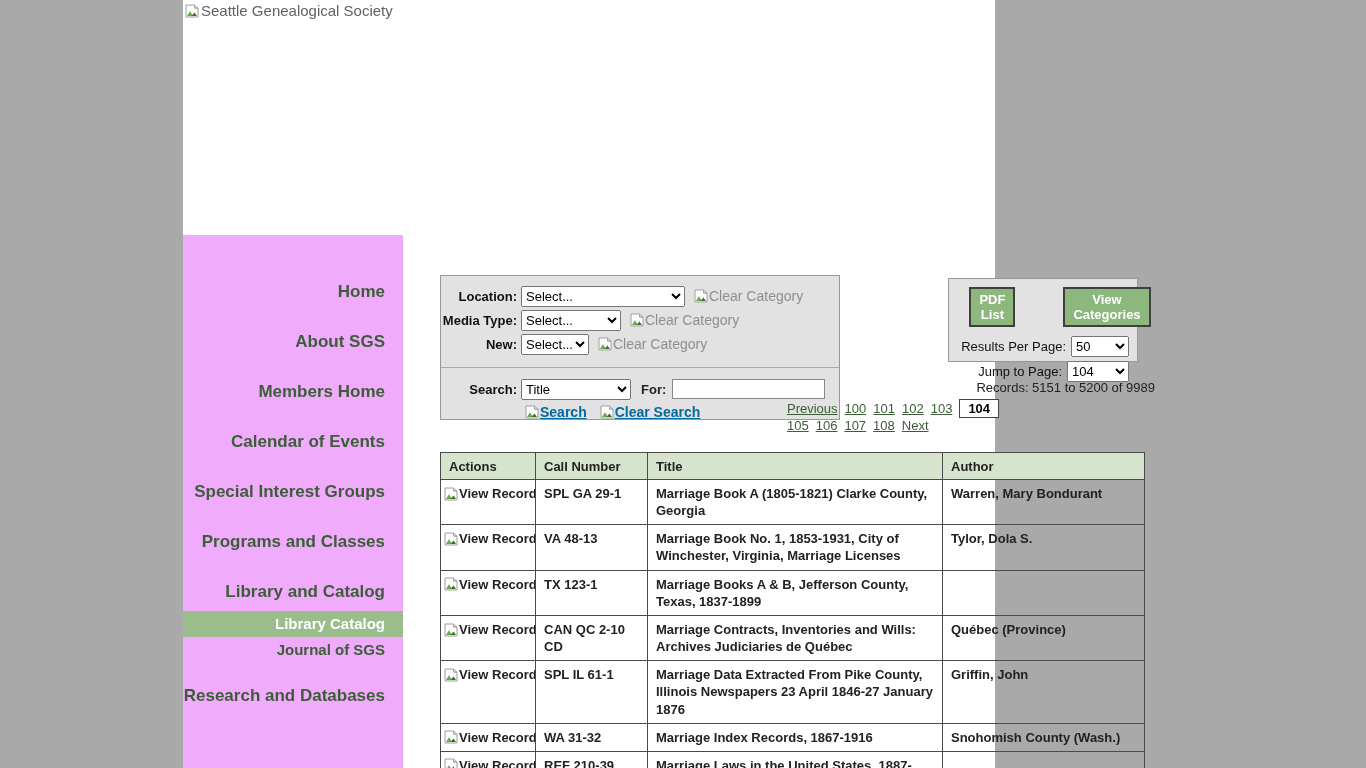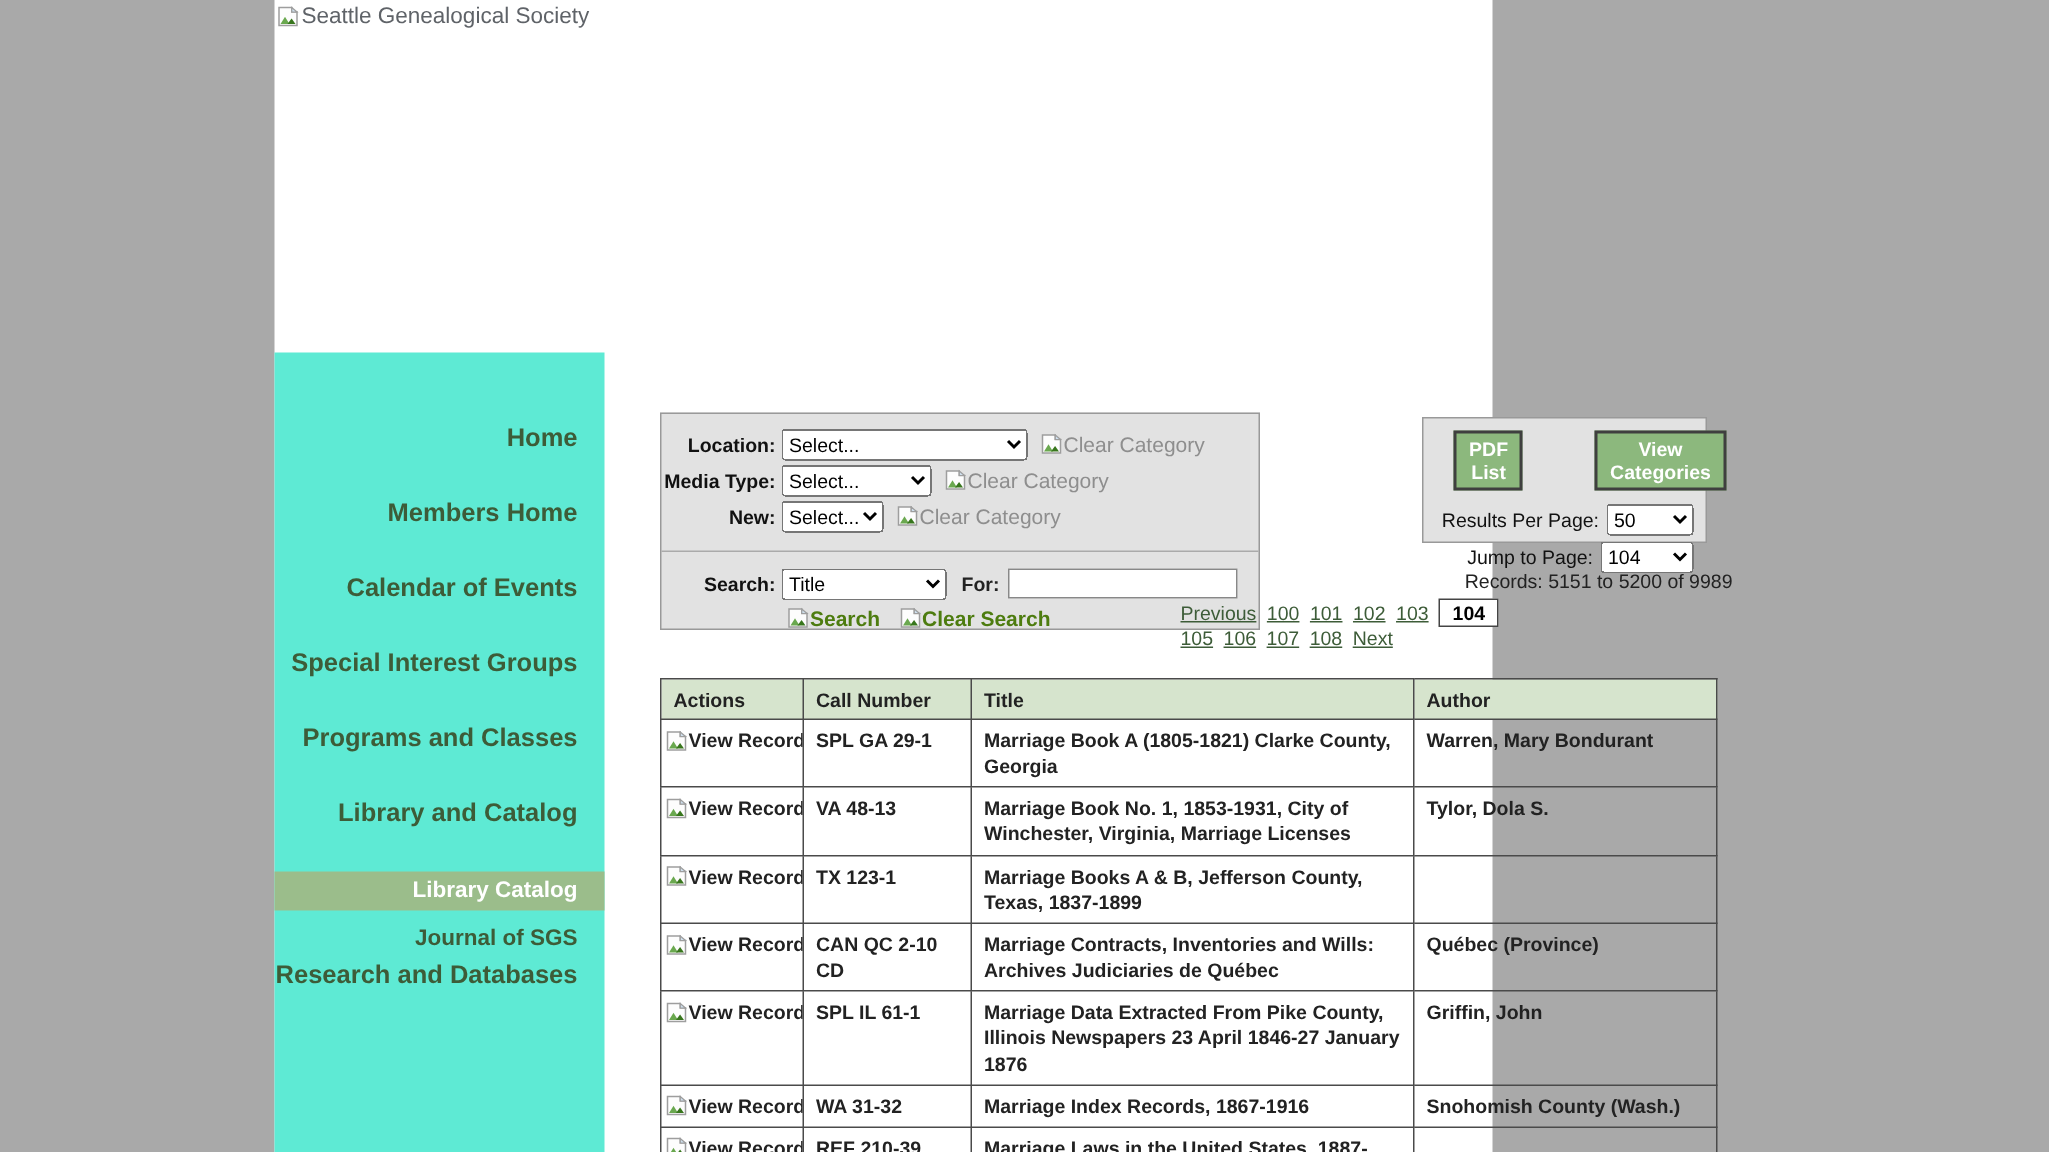--- a/index.html
+++ b/index.html
@@ -14,21 +14,21 @@
 
   
   .bimg { display:inline-block; width:16px; height:16px; vertical-align:middle; flex:0 0 16px; }
 
   
   .logo { position:absolute; left:1px; top:2px; display:flex; align-items:center; gap:1px;
           color:#5f6368; font-size:15px; }
 
   
   .sidebar { position:absolute; left:0; top:235px; width:220px; height:533px;
-             background:#5eead4; padding-top:46px; }
+             background:#f0abfc; padding-top:46px; }
   .nav-item { display:block; text-align:right; padding-right:18px; line-height:22px;
               font-weight:bold; color:#3d5c38; text-decoration:none; cursor:pointer; }
   .nav-item.main { font-size:17px; margin:0 0 28px 0; }
   .nav-item.sub  { font-size:15px; margin:0 0 2px 0; }
   .nav-item.sub.active { background:#9bbd8b; color:#fff; padding-top:2px; padding-bottom:2px; }
   .nav-item:nth-child(7) { margin-bottom:8px; }
   .nav-item:nth-child(9) { margin-bottom:24px; }
 
   
   .filter-box { position:absolute; left:257px; top:275px; width:400px; height:145px;
@@ -38,22 +38,22 @@
              padding-right:4px; flex:0 0 80px; }
   .filter-box select, .ctrl-box select { font-size:13px; height:21px; }
   .sel-location { width:164px; } .sel-media { width:100px; } .sel-new { width:68px; }
   .sel-field { width:110px; }
   .clear-cat { display:flex; align-items:center; margin-left:8px; color:#8e8e8e;
                font-size:14px; text-decoration:none; cursor:pointer; }
   .divider { border-top:1px solid #aaa; margin:11px 0 9px 0; height:0; }
   .for-label { font-weight:bold; font-size:13px; margin:0 6px 0 10px; }
   .for-input { width:153px; height:20px; font-size:13px; border:1px solid #888; background:#fff; }
   .links-row { margin-left:83px; margin-top:3px; display:flex; align-items:center; gap:12px; }
-  .g-link { display:flex; align-items:flex-start; color:#4d7c0f; font-weight:bold; font-size:14px;
-            cursor:pointer; }
+  .g-link { display:flex; align-items:flex-start; color:#0369a1; font-weight:bold; font-size:14px;
+            text-decoration:underline; cursor:pointer; }
 
   
   .ctrl-box { position:absolute; left:765px; top:278px; width:190px; height:84px;
               background:#e2e2e2; border:1px solid #999; padding:8px 8px 0 0; }
   .btn-row { display:flex; justify-content:center; gap:6px; margin-bottom:7px; }
   .green-btn { background:#8cb87d; color:#fff; font-weight:bold; font-size:13px;
                border:2px solid #3f3f3f; padding:3px 8px; cursor:pointer;
                font-family:"Liberation Sans", sans-serif;margin-left:42px; }
   .ctrl-row { display:flex; justify-content:flex-end; align-items:center; height:25px;
               font-size:13px; color:#111; }
@@ -92,20 +92,21 @@
       <path d="M10.5 2 L14 5 L10.5 5 Z" fill="#cfe0ee" stroke="#9e9e9e" stroke-width="0.8"></path>
       <path d="M3 13 L6 8.2 L9 13 Z" fill="#6aa84f"></path>
       <path d="M7.6 13 L10.4 9.4 L13 13 Z" fill="#38761d"></path>
     </svg>
   </span>
     <span>Seattle Genealogical Society</span>
   </div>
 
   <div class="sidebar">
       <a class="nav-item main"><span>Home</span></a>
+      <a class="nav-item main"><span>About SGS</span></a>
       <a class="nav-item main"><span>Members Home</span></a>
       <a class="nav-item main"><span>Calendar of Events</span></a>
       <a class="nav-item main"><span>Special Interest Groups</span></a>
       <a class="nav-item main"><span>Programs and Classes</span></a>
       <a class="nav-item main"><span>Library and Catalog</span></a>
       <a class="nav-item sub active"><span>Library Catalog</span></a>
       <a class="nav-item sub"><span>Journal of SGS</span></a>
       <a class="nav-item main"><span>Research and Databases</span></a>
     </div>
 

